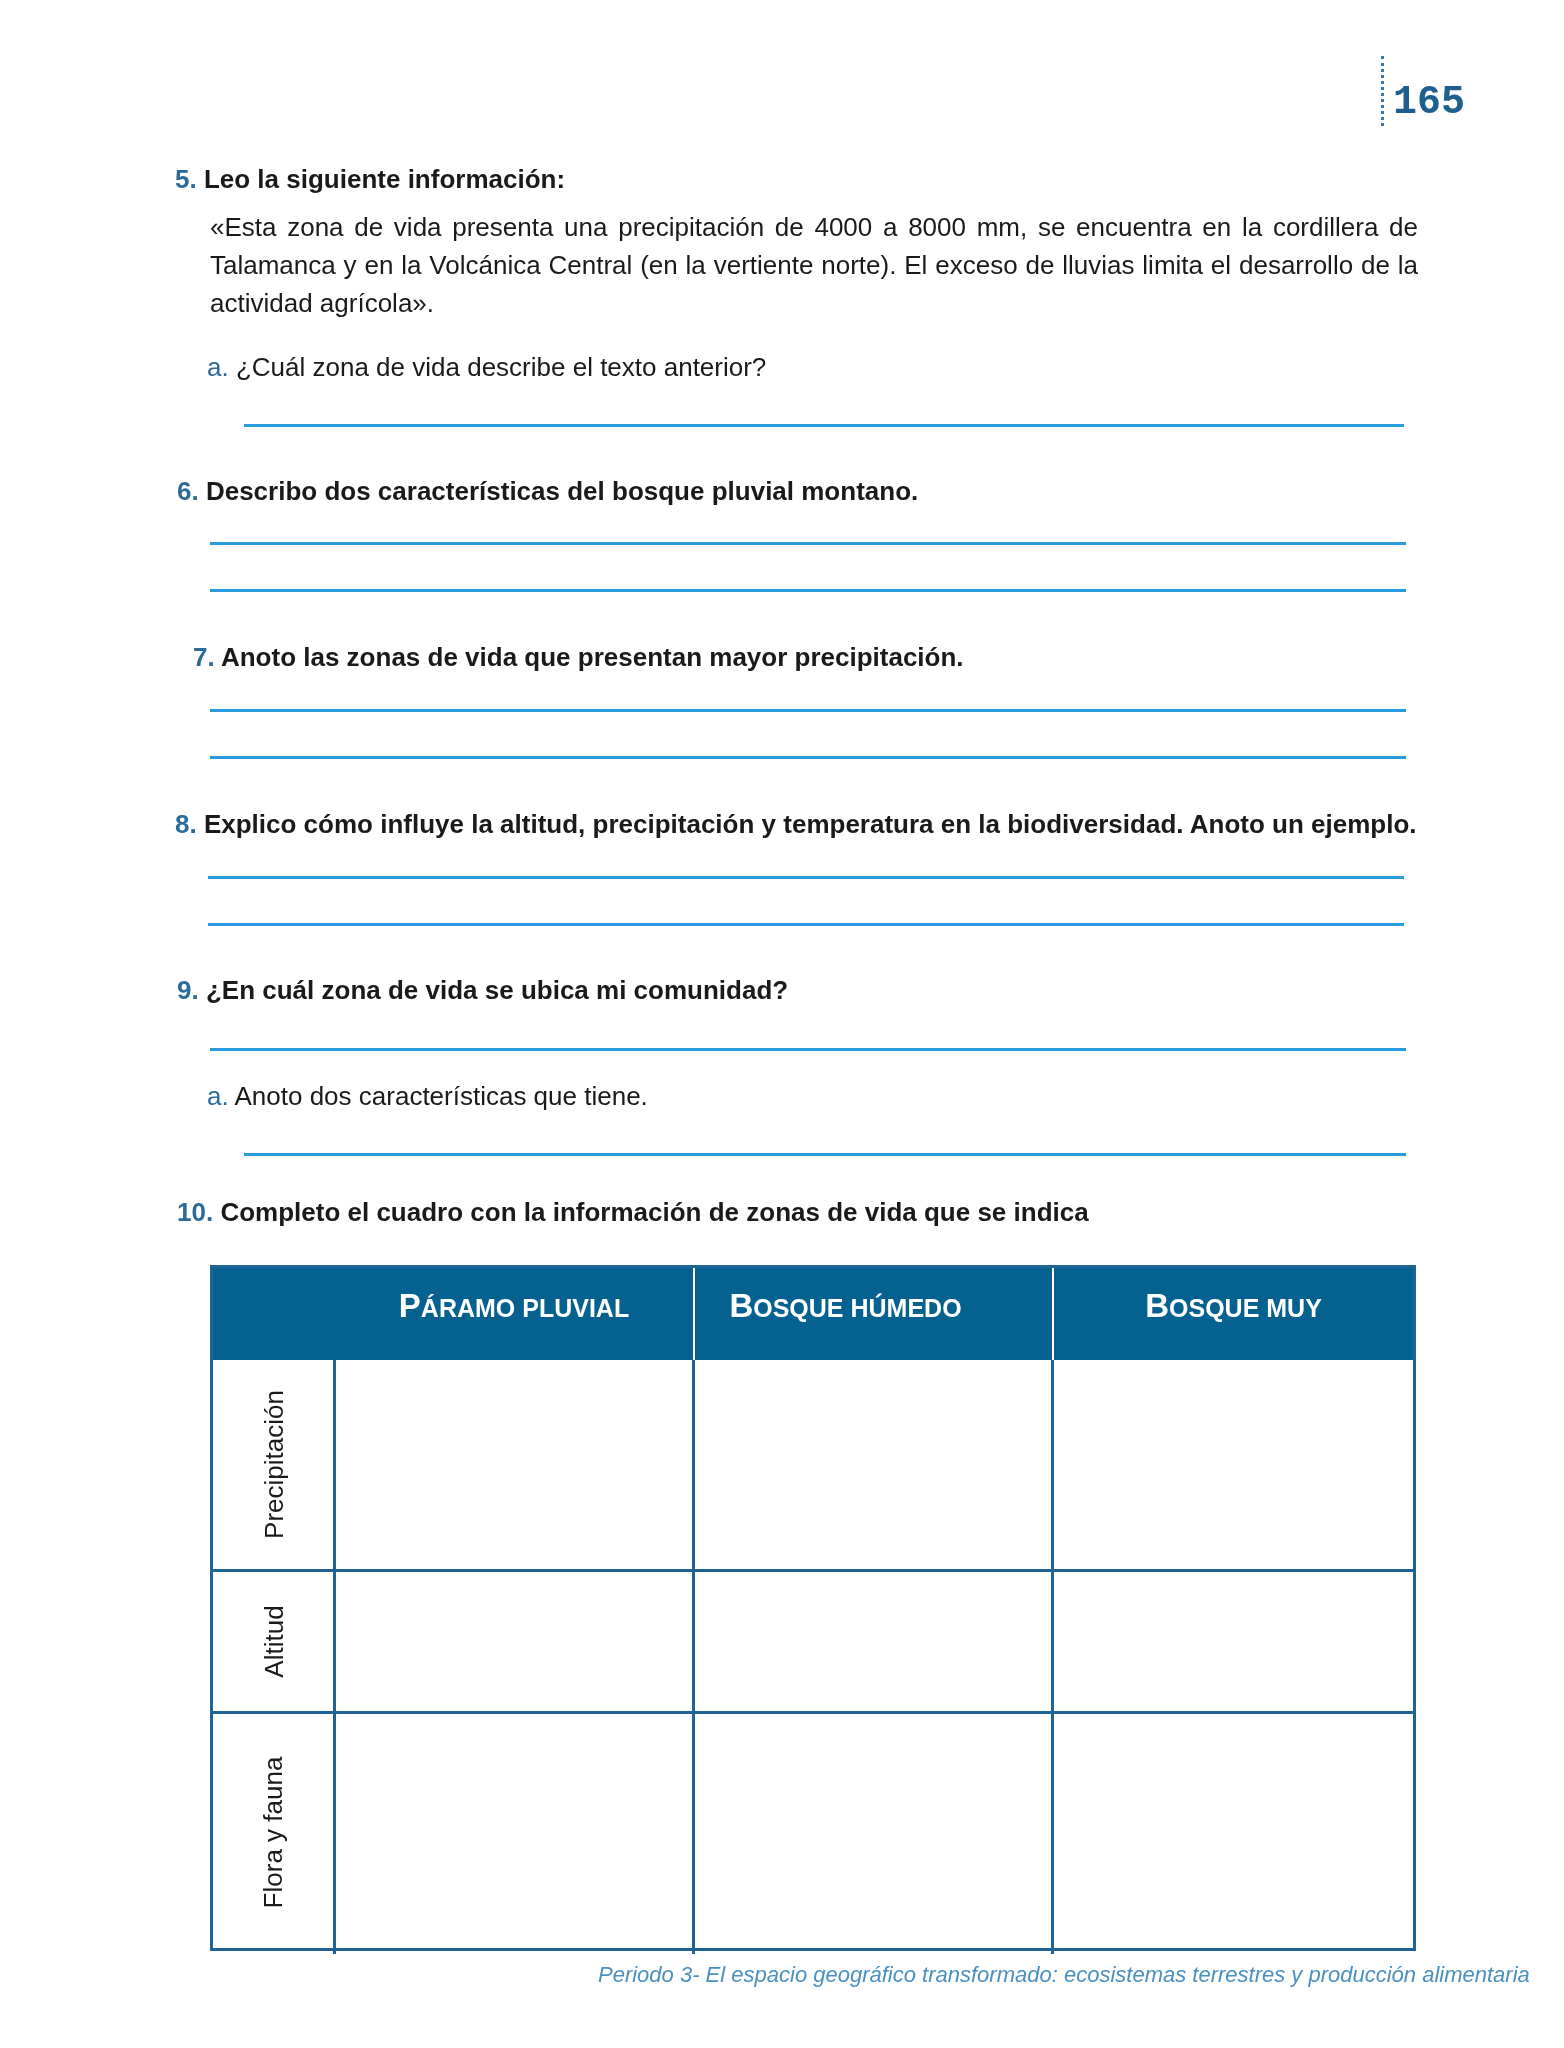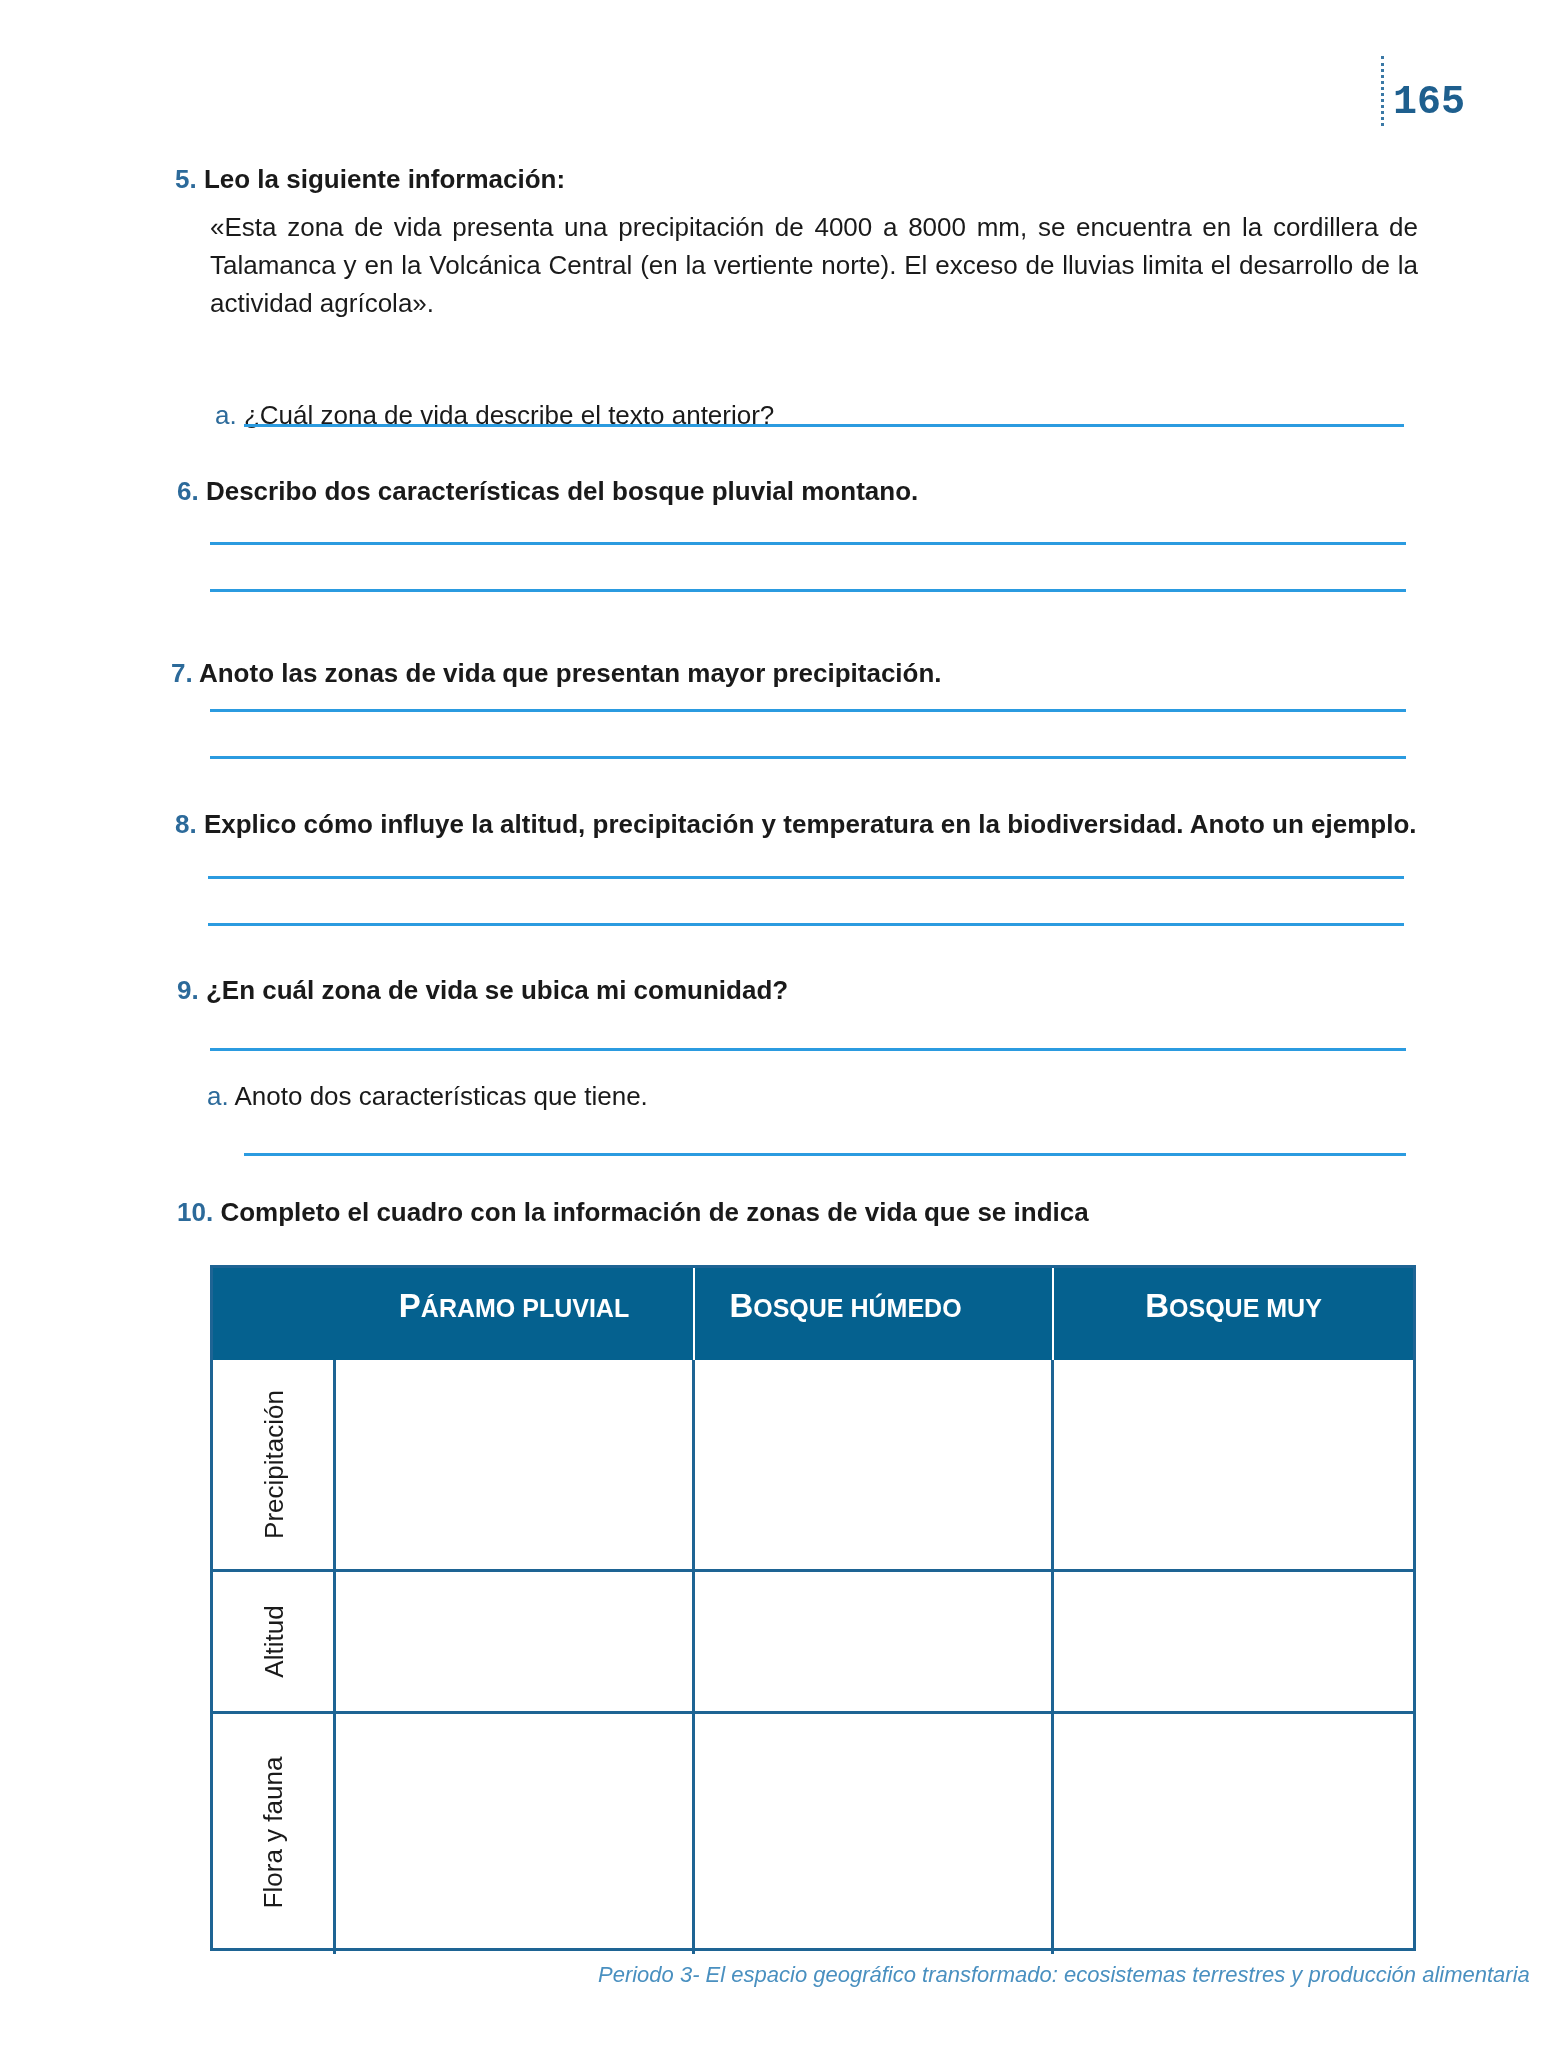--- a/index.html
+++ b/index.html
@@ -44,34 +44,34 @@
 <body>
 
 <div class="page-num-rule"></div>
 <div class="page-num">165</div>
 
 <div class="q" style="left:175px; top:164px;">
   <span class="num">5.</span>
   <span>Leo la siguiente información:</span>
 </div>
 <div class="para">«Esta zona de vida presenta una precipitación de 4000 a 8000 mm, se encuentra en la cordillera de Talamanca y en la Volcánica Central (en la vertiente norte). El exceso de lluvias limita el desarrollo de la actividad agrícola».</div>
-<div class="sub" style="left:215px; top:352px;margin-top:48px;">
+<div class="sub" style="left:207px; top:352px;">
   <span class="num">a.</span>
   <span>¿Cuál zona de vida describe el texto anterior?</span>
 </div>
 <div class="line" style="left:244px; top:424px; width:1160px;"></div>
 
 <div class="q" style="left:177px; top:476px;">
   <span class="num">6.</span>
   <span>Describo dos características del bosque pluvial montano.</span>
 </div>
 <div class="line" style="left:210px; top:542px; width:1196px;"></div>
 <div class="line" style="left:210px; top:589px; width:1196px;"></div>
 
-<div class="q" style="left:171px; top:642px;margin-top:16px;">
+<div class="q" style="left:193px; top:642px;">
   <span class="num">7.</span>
   <span>Anoto las zonas de vida que presentan mayor precipitación.</span>
 </div>
 <div class="line" style="left:210px; top:709px; width:1196px;"></div>
 <div class="line" style="left:210px; top:756px; width:1196px;"></div>
 
 <div class="q" style="left:175px; top:809px;">
   <span class="num">8.</span>
   <span>Explico cómo influye la altitud, precipitación y temperatura en la biodiversidad. Anoto un ejemplo.</span>
 </div>

